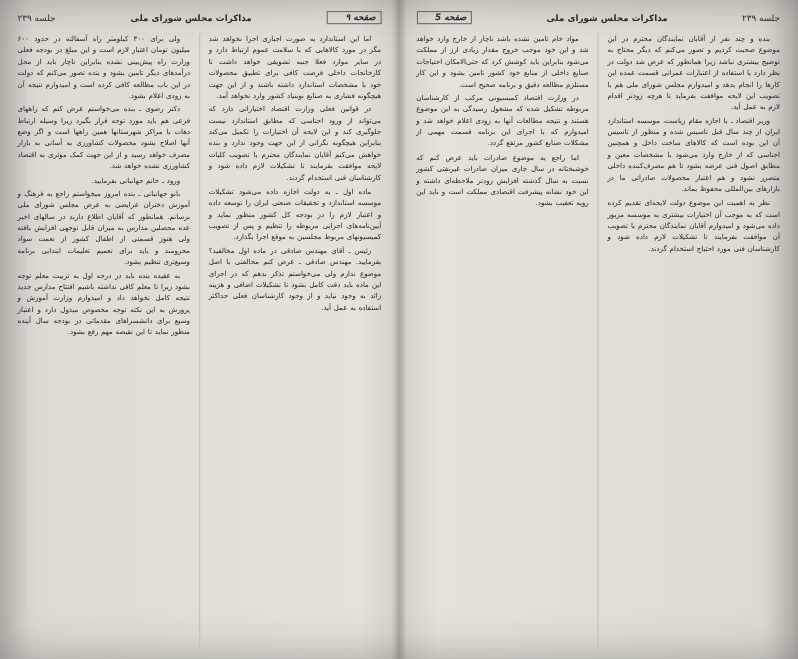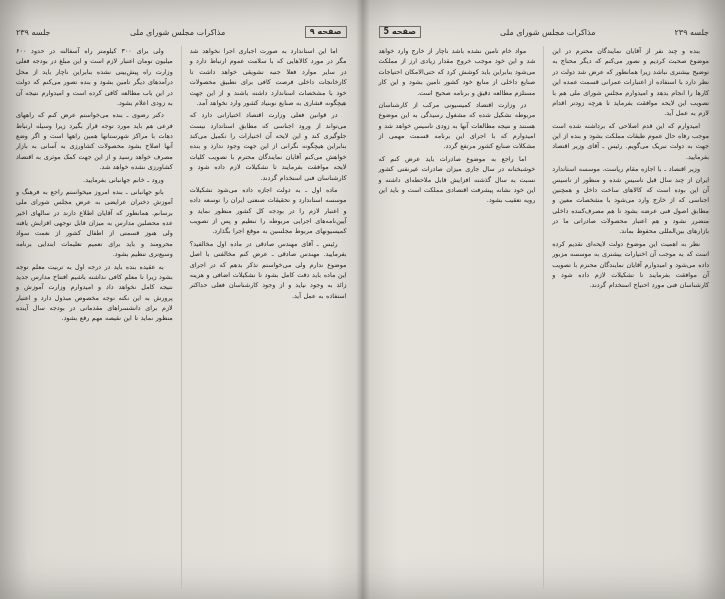--- a/index.html
+++ b/index.html
@@ -31,29 +31,29 @@
   .page-header{
     display:flex;justify-content:space-between;align-items:center;
     direction:rtl;
     font-size:8px;color:#2b2a27;
     padding:2px 2px 4px 2px;
     margin-bottom:4px;
   }
   .page-header .hdr{
     white-space:nowrap;
     letter-spacing:.3px;
-    margin-top:16px;
   }
   .page-header .hdr-box{
     border:1px solid #6f6d66;
-    padding:0 4px 1px 4px;
+    padding:0 4px 1px 16px;
     font-weight:bold;
+    font-style:italic;
   }
   .page-header .hdr-title{
-    font-weight:normal;
+    font-weight:bold;
   }
   .cols{
     flex:1;
     display:flex;
     direction:rtl;
     overflow:hidden;
   }
   .col{
     flex:1;
     overflow:hidden;
@@ -93,39 +93,38 @@
           <p>اما این استاندارد به صورت اجباری اجرا نخواهد شد مگر در مورد کالاهایی که با سلامت عموم ارتباط دارد و در سایر موارد فعلا جنبه تشویقی خواهد داشت تا کارخانجات داخلی فرصت کافی برای تطبیق محصولات خود با مشخصات استاندارد داشته باشند و از این جهت هیچگونه فشاری به صنایع نوبنیاد کشور وارد نخواهد آمد.</p>
           <p>در قوانین فعلی وزارت اقتصاد اختیاراتی دارد که می‌تواند از ورود اجناسی که مطابق استاندارد نیست جلوگیری کند و این لایحه آن اختیارات را تکمیل می‌کند بنابراین هیچگونه نگرانی از این جهت وجود ندارد و بنده خواهش می‌کنم آقایان نمایندگان محترم با تصویب کلیات لایحه موافقت بفرمایند تا تشکیلات لازم داده شود و کارشناسان فنی استخدام گردند.</p>
           <p>ماده اول ـ به دولت اجازه داده می‌شود تشکیلات موسسه استاندارد و تحقیقات صنعتی ایران را توسعه داده و اعتبار لازم را در بودجه کل کشور منظور نماید و آیین‌نامه‌های اجرایی مربوطه را تنظیم و پس از تصویب کمیسیونهای مربوط مجلسین به موقع اجرا بگذارد.</p>
           <p>رئیس ـ آقای مهندس صادقی در ماده اول مخالفید؟ بفرمایید. مهندس صادقی ـ عرض کنم مخالفتی با اصل موضوع ندارم ولی می‌خواستم تذکر بدهم که در اجرای این ماده باید دقت کامل بشود تا تشکیلات اضافی و هزینه زائد به وجود نیاید و از وجود کارشناسان فعلی حداکثر استفاده به عمل آید.</p>
         </div>
       <div class="col">
           <p>ولی برای ۳۰۰ کیلومتر راه آسفالته در حدود ۶۰۰ میلیون تومان اعتبار لازم است و این مبلغ در بودجه فعلی وزارت راه پیش‌بینی نشده بنابراین ناچار باید از محل درآمدهای دیگر تامین بشود و بنده تصور می‌کنم که دولت در این باب مطالعه کافی کرده است و امیدوارم نتیجه آن به زودی اعلام بشود.</p>
           <p>دکتر رضوی ـ بنده می‌خواستم عرض کنم که راههای فرعی هم باید مورد توجه قرار بگیرد زیرا وسیله ارتباط دهات با مراکز شهرستانها همین راهها است و اگر وضع آنها اصلاح بشود محصولات کشاورزی به آسانی به بازار مصرف خواهد رسید و از این جهت کمک موثری به اقتصاد کشاورزی نشده خواهد شد.</p>
           <p>ورود ـ خانم جهانبانی بفرمایید.</p>
           <p>بانو جهانبانی ـ بنده امروز میخواستم راجع به فرهنگ و آموزش دختران عرایضی به عرض مجلس شورای ملی برسانم. همانطور که آقایان اطلاع دارند در سالهای اخیر عده محصلین مدارس به میزان قابل توجهی افزایش یافته ولی هنوز قسمتی از اطفال کشور از نعمت سواد محرومند و باید برای تعمیم تعلیمات ابتدایی برنامه وسیع‌تری تنظیم بشود.</p>
-          <p>به عقیده بنده باید در درجه اول به تربیت معلم توجه بشود زیرا تا معلم کافی نداشته باشیم افتتاح مدارس جدید نتیجه کامل نخواهد داد و امیدوارم وزارت آموزش و پرورش به این نکته توجه مخصوص مبذول دارد و اعتبار لازم برای دانشسراهای مقدماتی در بودجه سال آینده منظور نماید تا این نقیصه مهم رفع بشود.</p>
+          <p>به عقیده بنده باید در درجه اول به تربیت معلم توجه بشود زیرا تا معلم کافی نداشته باشیم افتتاح مدارس جدید نتیجه کامل نخواهد داد و امیدوارم وزارت آموزش و پرورش به این نکته توجه مخصوص مبذول دارد و اعتبار وسیع برای دانشسراهای مقدماتی در بودجه سال آینده منظور نماید تا این نقیصه مهم رفع بشود.</p>
         </div>
     </div>
   </div>
 
   <div class="page">
     <div class="page-header">
       <span class="hdr">جلسه ۲۳۹</span>
       <span class="hdr hdr-title">مذاکرات مجلس شورای ملی</span>
       <span class="hdr hdr-box">صفحه 5</span>
     </div>
     <div class="cols">
       <div class="col">
           <p>بنده و چند نفر از آقایان نمایندگان محترم در این موضوع صحبت کردیم و تصور می‌کنم که دیگر محتاج به توضیح بیشتری نباشد زیرا همانطور که عرض شد دولت در نظر دارد با استفاده از اعتبارات عمرانی قسمت عمده این کارها را انجام بدهد و امیدوارم مجلس شورای ملی هم با تصویب این لایحه موافقت بفرماید تا هرچه زودتر اقدام لازم به عمل آید.</p>
-          <p>امیدوارم که این قدم اصلاحی که برداشته شده است موجب رفاه حال عموم طبقات مملکت بشود و بنده از این جهت به دولت تبریک می‌گویم. رئیس ـ آقای وزیر اقتصاد بفرمایید.</p>
           <p>وزیر اقتصاد ـ با اجازه مقام ریاست، موسسه استاندارد ایران از چند سال قبل تاسیس شده و منظور از تاسیس آن این بوده است که کالاهای ساخت داخل و همچنین اجناسی که از خارج وارد می‌شود با مشخصات معین و مطابق اصول فنی عرضه بشود تا هم مصرف‌کننده داخلی متضرر نشود و هم اعتبار محصولات صادراتی ما در بازارهای بین‌المللی محفوظ بماند.</p>
           <p>نظر به اهمیت این موضوع دولت لایحه‌ای تقدیم کرده است که به موجب آن اختیارات بیشتری به موسسه مزبور داده می‌شود و امیدوارم آقایان نمایندگان محترم با تصویب آن موافقت بفرمایند تا تشکیلات لازم داده شود و کارشناسان فنی مورد احتیاج استخدام گردند.</p>
         </div>
       <div class="col">
           <p>مواد خام تامین نشده باشد ناچار از خارج وارد خواهد شد و این خود موجب خروج مقدار زیادی ارز از مملکت می‌شود بنابراین باید کوشش کرد که حتی‌الامکان احتیاجات صنایع داخلی از منابع خود کشور تامین بشود و این کار مستلزم مطالعه دقیق و برنامه صحیح است.</p>
-          <p>در وزارت اقتصاد کمیسیونی مرکب از کارشناسان مربوطه تشکیل شده که مشغول رسیدگی به این موضوع هستند و نتیجه مطالعات آنها به زودی تاسیس خواهد شد و امیدوارم که با اجرای این برنامه قسمت مهمی از مشکلات صنایع کشور مرتفع گردد.</p>
-          <p>اما راجع به موضوع صادرات باید عرض کنم که خوشبختانه در سال جاری میزان صادرات غیرنفتی کشور نسبت به سال گذشته افزایش قابل ملاحظه‌ای داشته و این خود نشانه پیشرفت اقتصادی مملکت است و باید این رویه تعقیب بشود.</p>
+          <p>در وزارت اقتصاد کمیسیونی مرکب از کارشناسان مربوطه تشکیل شده که مشغول رسیدگی به این موضوع هستند و نتیجه مطالعات آنها به زودی اعلام خواهد شد و امیدوارم که با اجرای این برنامه قسمت مهمی از مشکلات صنایع کشور مرتفع گردد.</p>
+          <p>اما راجع به موضوع صادرات باید عرض کنم که خوشبختانه در سال جاری میزان صادرات غیرنفتی کشور نسبت به سال گذشته افزایش زودتر ملاحظه‌ای داشته و این خود نشانه پیشرفت اقتصادی مملکت است و باید این رویه تعقیب بشود.</p>
         </div>
     </div>
   </div>
 
 </div>
 
 </body></html>

